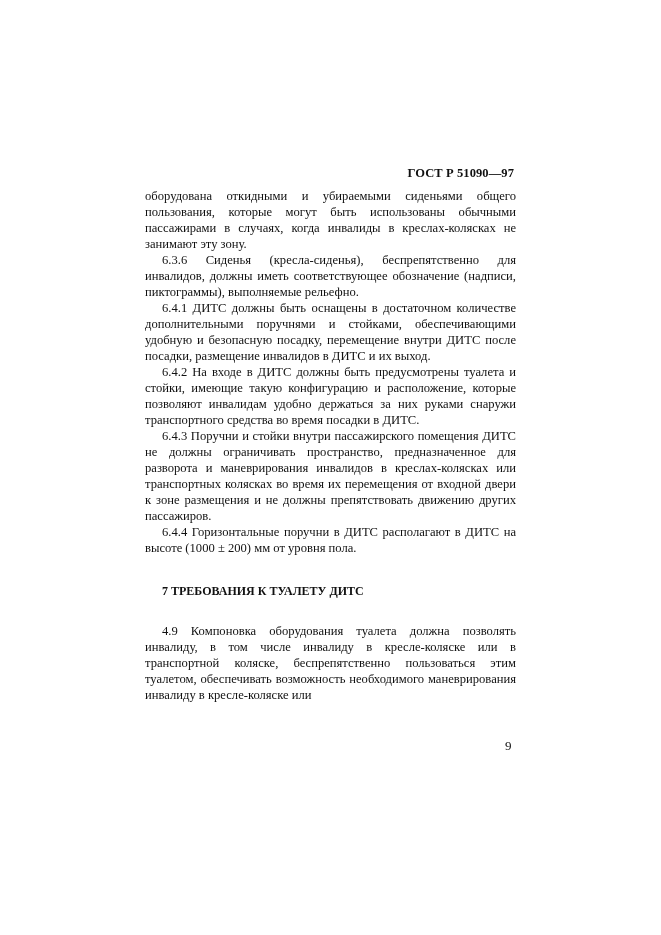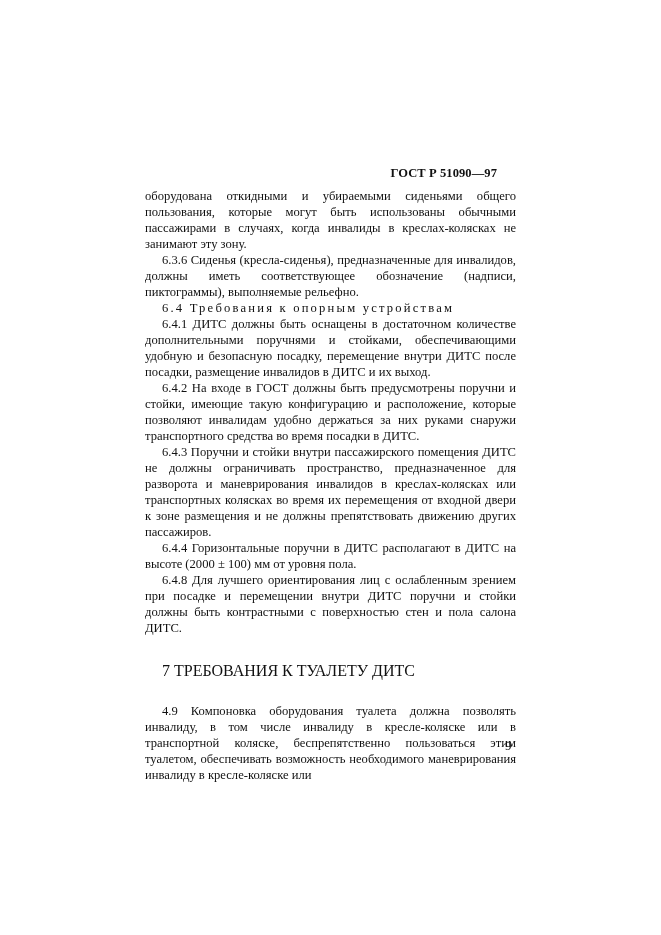--- a/index.html
+++ b/index.html
@@ -1,48 +1,46 @@
 <!DOCTYPE html>
 <html><head>
   <meta charset="utf-8">
   <style>
     html, body { margin: 0; padding: 0; }
     body {
       width: 661px; height: 935px; background: #ffffff; position: relative; overflow: hidden;
       font-family: "Liberation Serif", "DejaVu Serif", serif; color: #111;
     }
     .header {
-      position: absolute; top: 166px; right: 164px;
+      position: absolute; top: 166px; right: 147px;
       font-weight: bold; font-size: 12.5px; letter-spacing: 0.1px;
     }
     .body-text {
       position: absolute; left: 145px; top: 188px; width: 371px;
       font-size: 12.6px; line-height: 16px; text-align: justify;
     }
     .body-text p { margin: 0; text-indent: 17px; }
     .body-text p.noindent { text-indent: 0; }
     .spaced { letter-spacing: 2.2px; }
     .section-title {
-      margin: 27px 0 24px 0 !important; font-weight: normal; font-size: 16px; text-indent: 17px;
+      margin: 27px 0 24px 0 !important; font-weight: bold; font-size: 12px; text-indent: 17px;
     }
     .page-num {
       position: absolute; top: 738px; left: 505px; font-size: 13px;
     }
   </style>
 </head>
 <body>
 
 <div class="header">ГОСТ Р 51090—97</div>
 
 <div class="body-text">
   <p class="noindent">оборудована откидными и убираемыми сиденьями общего пользования, которые могут быть использованы обычными пассажирами в случаях, когда инвалиды в креслах-колясках не занимают эту зону.</p>
-  <p>6.3.6 Сиденья (кресла-сиденья), предназначенные для инвалидов, должны иметь соответствующее обозначение (надписи, пиктограммы), выполняемые рельефно.</p>
-  <p class="spaced">6.4 Требования к опорным устройствам</p>
+  <p>6.3.6 Сиденья (кресла-сиденья), беспрепятственно для инвалидов, должны иметь соответствующее обозначение (надписи, пиктограммы), выполняемые рельефно.</p>
   <p>6.4.1 ДИТС должны быть оснащены в достаточном количестве дополнительными поручнями и стойками, обеспечивающими удобную и безопасную посадку, перемещение внутри ДИТС после посадки, размещение инвалидов в ДИТС и их выход.</p>
-  <p>6.4.2 На входе в ГОСТ должны быть предусмотрены поручни и стойки, имеющие такую конфигурацию и расположение, которые позволяют инвалидам удобно держаться за них руками снаружи транспортного средства во время посадки в ДИТС.</p>
+  <p>6.4.2 На входе в ДИТС должны быть предусмотрены туалета и стойки, имеющие такую конфигурацию и расположение, которые позволяют инвалидам удобно держаться за них руками снаружи транспортного средства во время посадки в ДИТС.</p>
   <p>6.4.3 Поручни и стойки внутри пассажирского помещения ДИТС не должны ограничивать пространство, предназначенное для разворота и маневрирования инвалидов в креслах-колясках или транспортных колясках во время их перемещения от входной двери к зоне размещения и не должны препятствовать движению других пассажиров.</p>
-  <p>6.4.4 Горизонтальные поручни в ДИТС располагают в ДИТС на высоте (2000 ± 100) мм от уровня пола.</p>
-  <p>6.4.8 Для лучшего ориентирования лиц с ослабленным зрением при посадке и перемещении внутри ДИТС поручни и стойки должны быть контрастными с поверхностью стен и пола салона ДИТС.</p>
+  <p>6.4.4 Горизонтальные поручни в ДИТС располагают в ДИТС на высоте (1000 ± 200) мм от уровня пола.</p>
   <p class="section-title">7 ТРЕБОВАНИЯ К ТУАЛЕТУ ДИТС</p>
   <p>4.9 Компоновка оборудования туалета должна позволять инвалиду, в том числе инвалиду в кресле-коляске или в транспортной коляске, беспрепятственно пользоваться этим туалетом, обеспечивать возможность необходимого маневрирования инвалиду в кресле-коляске или</p>
 </div>
 
 <div class="page-num">9</div>
 
 </body></html>

